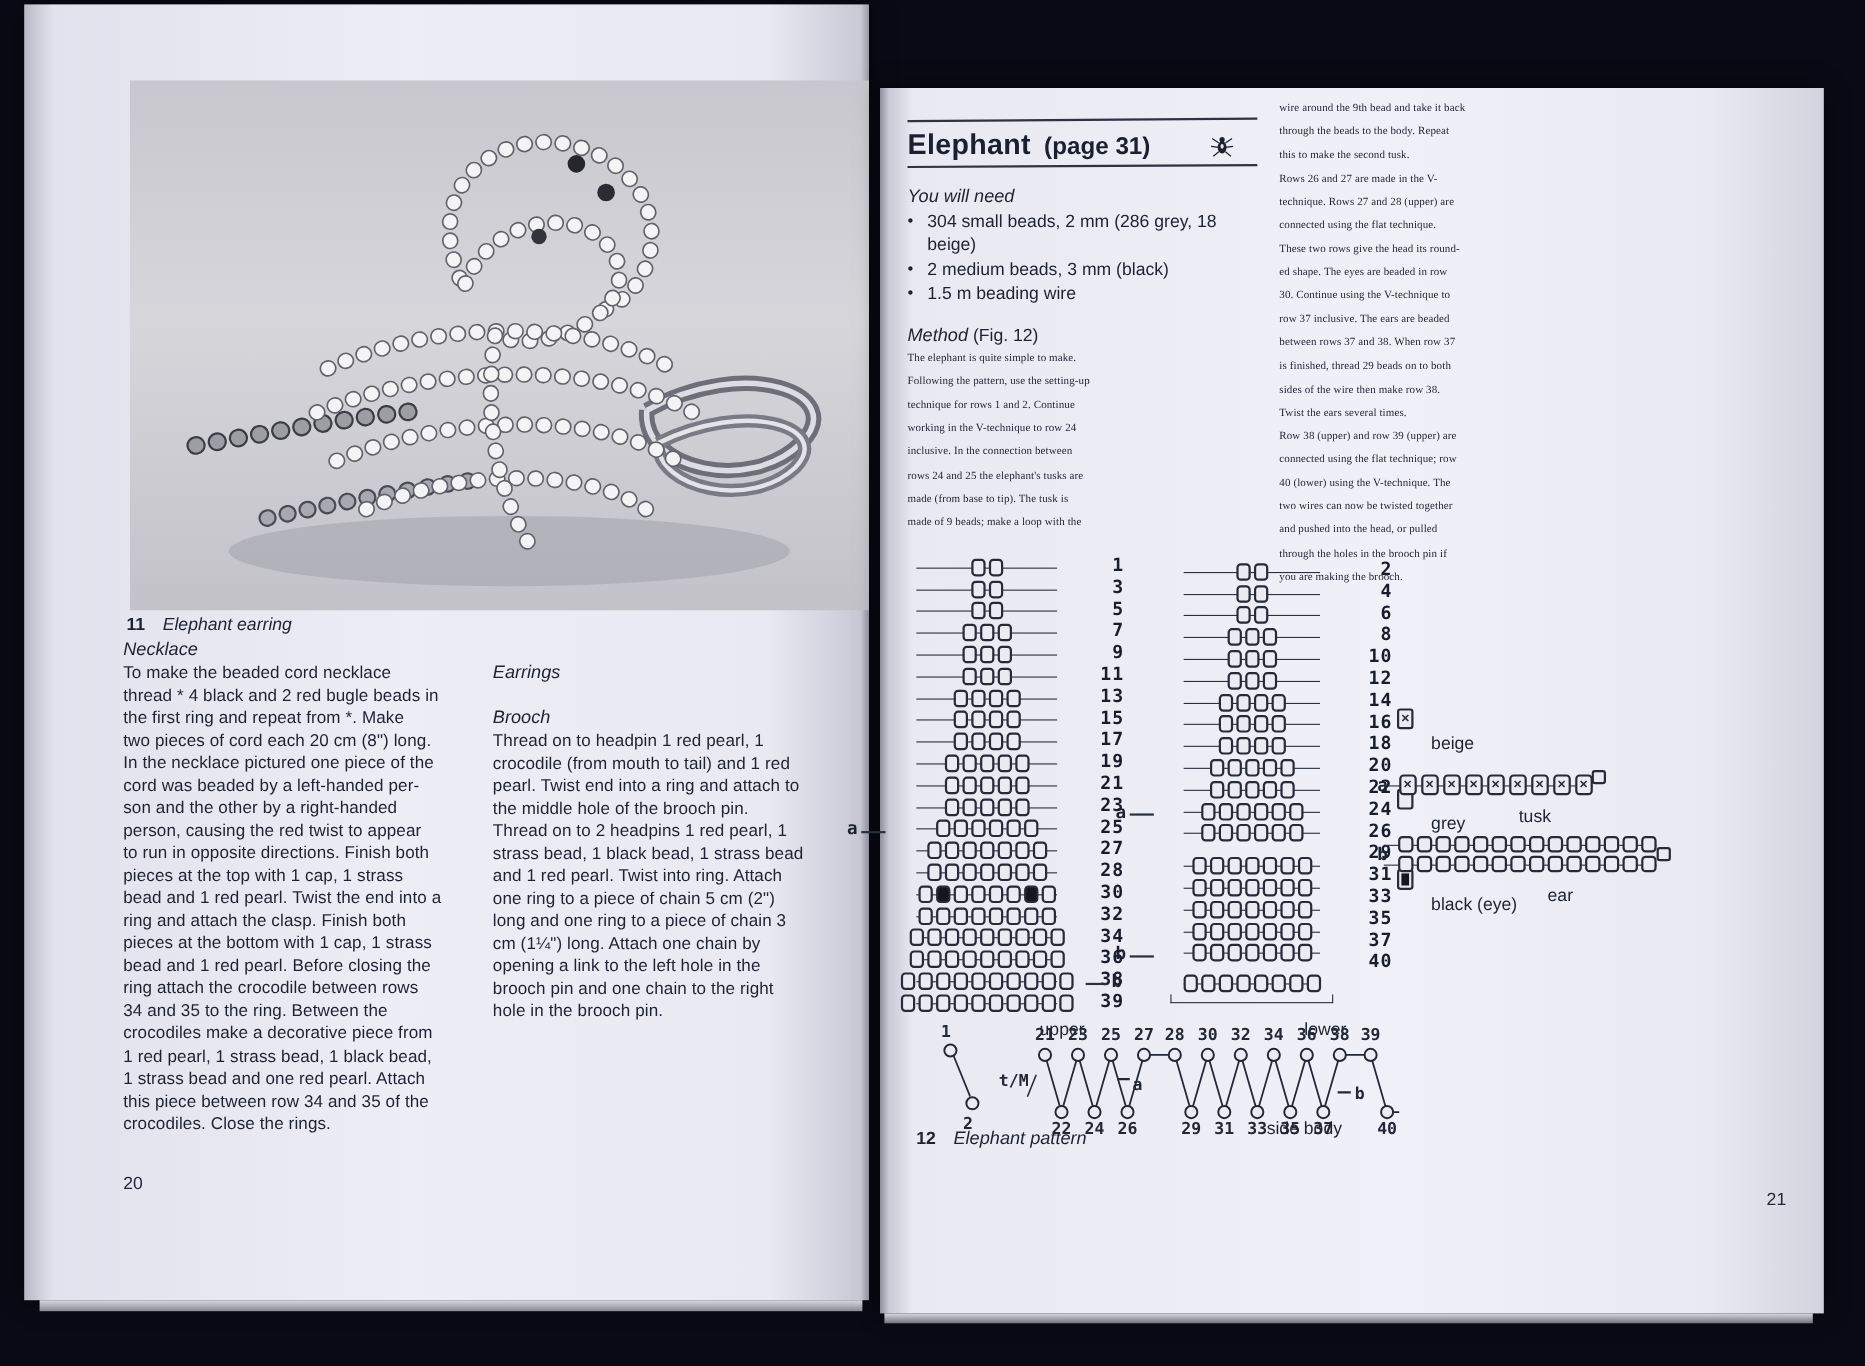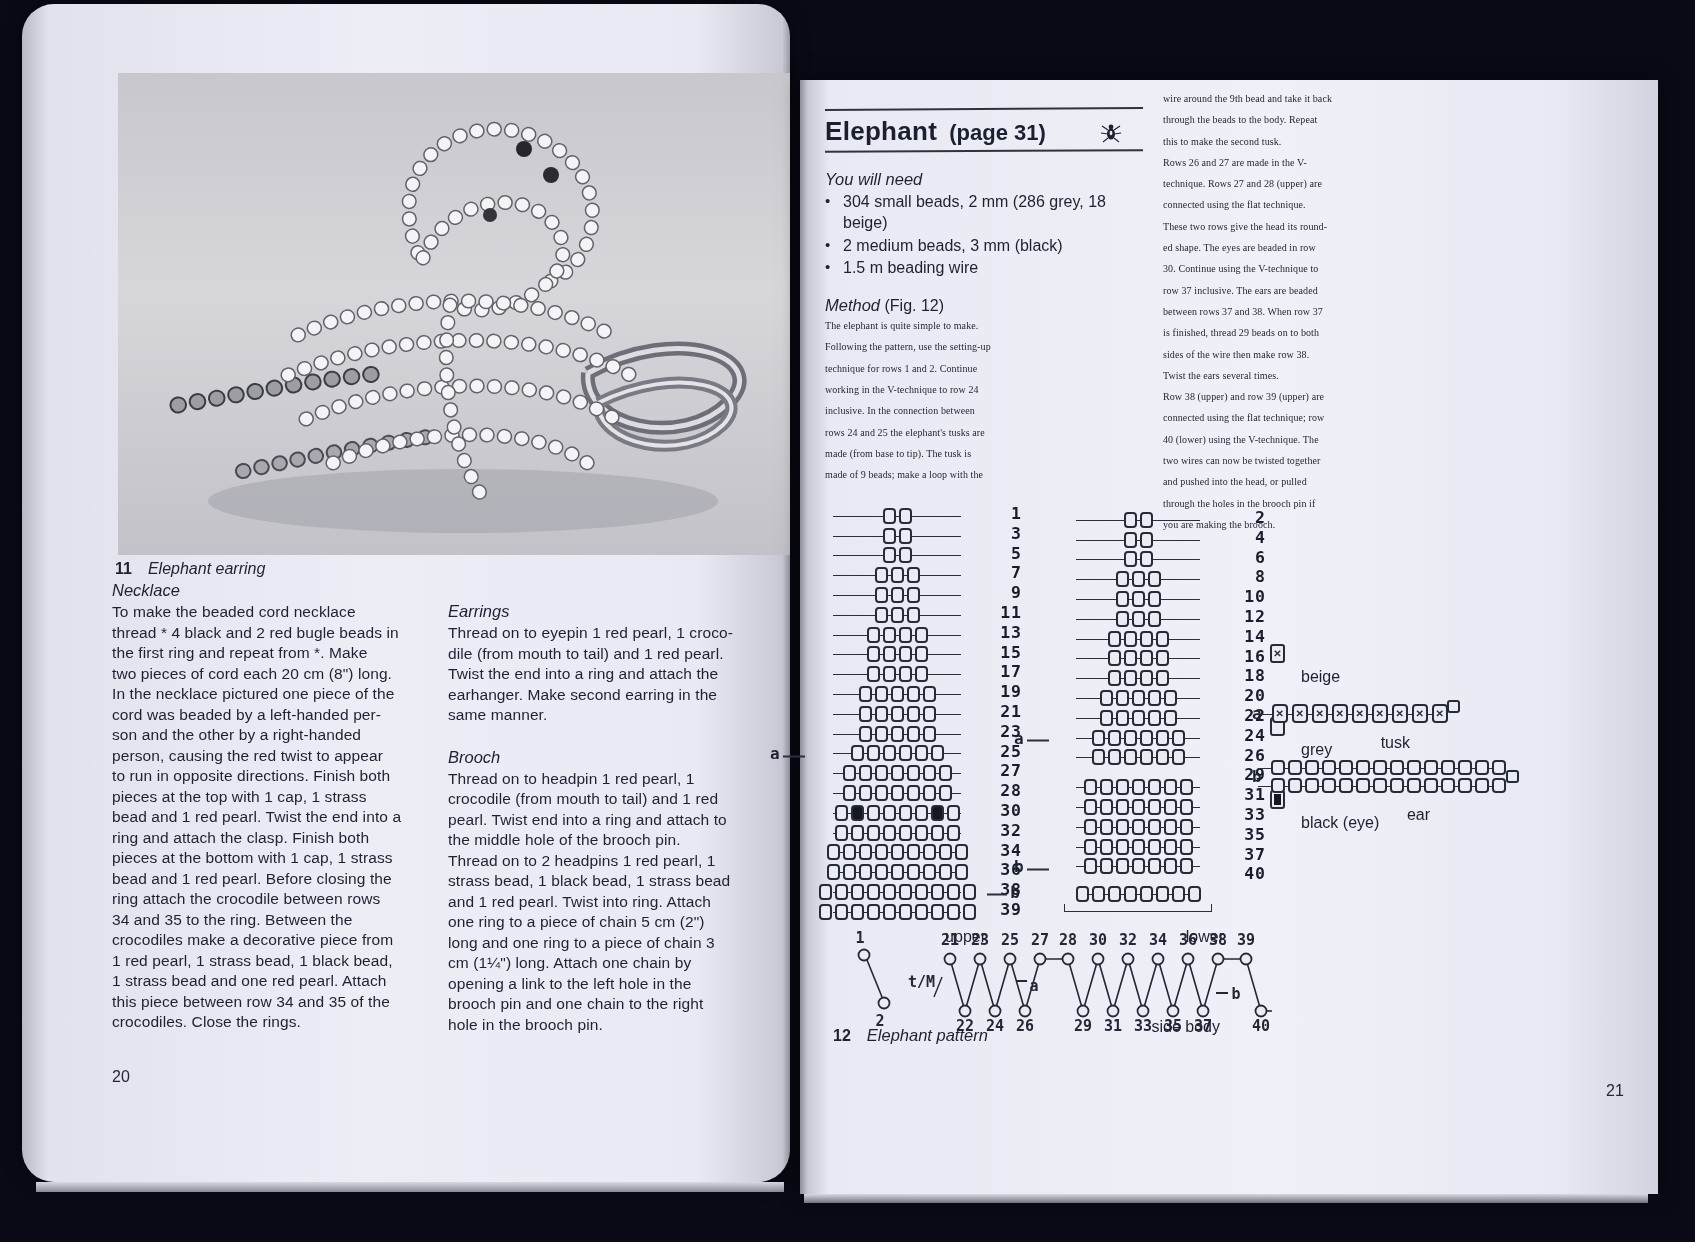--- a/index.html
+++ b/index.html
@@ -1,21 +1,21 @@
 <!DOCTYPE html>
 <html><head>
 <meta charset="utf-8">
 <style>
   html,body{margin:0;padding:0;background:#08080f;}
   .screen{position:relative;width:1695px;height:1242px;background:#0a0a16;overflow:hidden;
           font-family:"Liberation Sans",sans-serif;color:#1d2230;}
   
   .page{position:absolute;box-shadow:0 0 18px rgba(0,0,0,.6);}
   .page-left{left:22px;top:4px;width:768px;height:1178px;
-    background:linear-gradient(90deg,#b9b9c6 0,#e2e2ee 26px,#ededf6 45%,#e9e9f3 88%,#c9c9d6 99%,#9b9ba8 100%);border-radius:32px;}
+    background:linear-gradient(90deg,#b9b9c6 0,#e2e2ee 26px,#ededf6 45%,#e9e9f3 88%,#c9c9d6 99%,#9b9ba8 100%);}
   .page-left::after{content:"";position:absolute;left:14px;right:6px;top:100%;height:10px;
     background:linear-gradient(180deg,#d8d8e2,#8a8a96);}
   .page-right{left:800px;top:80px;width:858px;height:1114px;
     background:linear-gradient(90deg,#8f8f9c 0,#c9c9d6 8px,#e9e9f3 30px,#f0f0f8 55%,#e9e9f3 88%,#d3d3df 100%);}
   .page-right::after{content:"";position:absolute;left:4px;right:10px;top:100%;height:9px;
     background:linear-gradient(180deg,#d8d8e2,#72727e);}
   
   .abs{position:absolute;}
   .txt{white-space:pre-line;font-size:15.5px;line-height:20.5px;letter-spacing:.1px;color:#1d2230;}
   .txt-r{white-space:pre-line;font-size:10px;line-height:21.3px;letter-spacing:.1px;color:#1d2230;font-family:Liberation Serif, serif;}
@@ -149,25 +149,20 @@
 34 and 35 to the ring. Between the
 crocodiles make a decorative piece from
 1 red pearl, 1 strass bead, 1 black bead,
 1 strass bead and one red pearl. Attach
 this piece between row 34 and 35 of the
 crocodiles. Close the rings.</div>
     </div>
 
     <div class="abs" style="left:426px;top:598px;width:336px;">
       <div class="h-it">Earrings</div>
-      <div class="txt">Thread on to eyepin 1 red pearl, 1 croco-
-dile (from mouth to tail) and 1 red pearl.
-Twist the end into a ring and attach the
-earhanger. Make second earring in the
-same manner.</div>
       <div class="h-it" style="margin-top:22px;">Brooch</div>
       <div class="txt">Thread on to headpin 1 red pearl, 1
 crocodile (from mouth to tail) and 1 red
 pearl. Twist end into a ring and attach to
 the middle hole of the brooch pin.
 Thread on to 2 headpins 1 red pearl, 1
 strass bead, 1 black bead, 1 strass bead
 and 1 red pearl. Twist into ring. Attach
 one ring to a piece of chain 5 cm (2")
 long and one ring to a piece of chain 3

